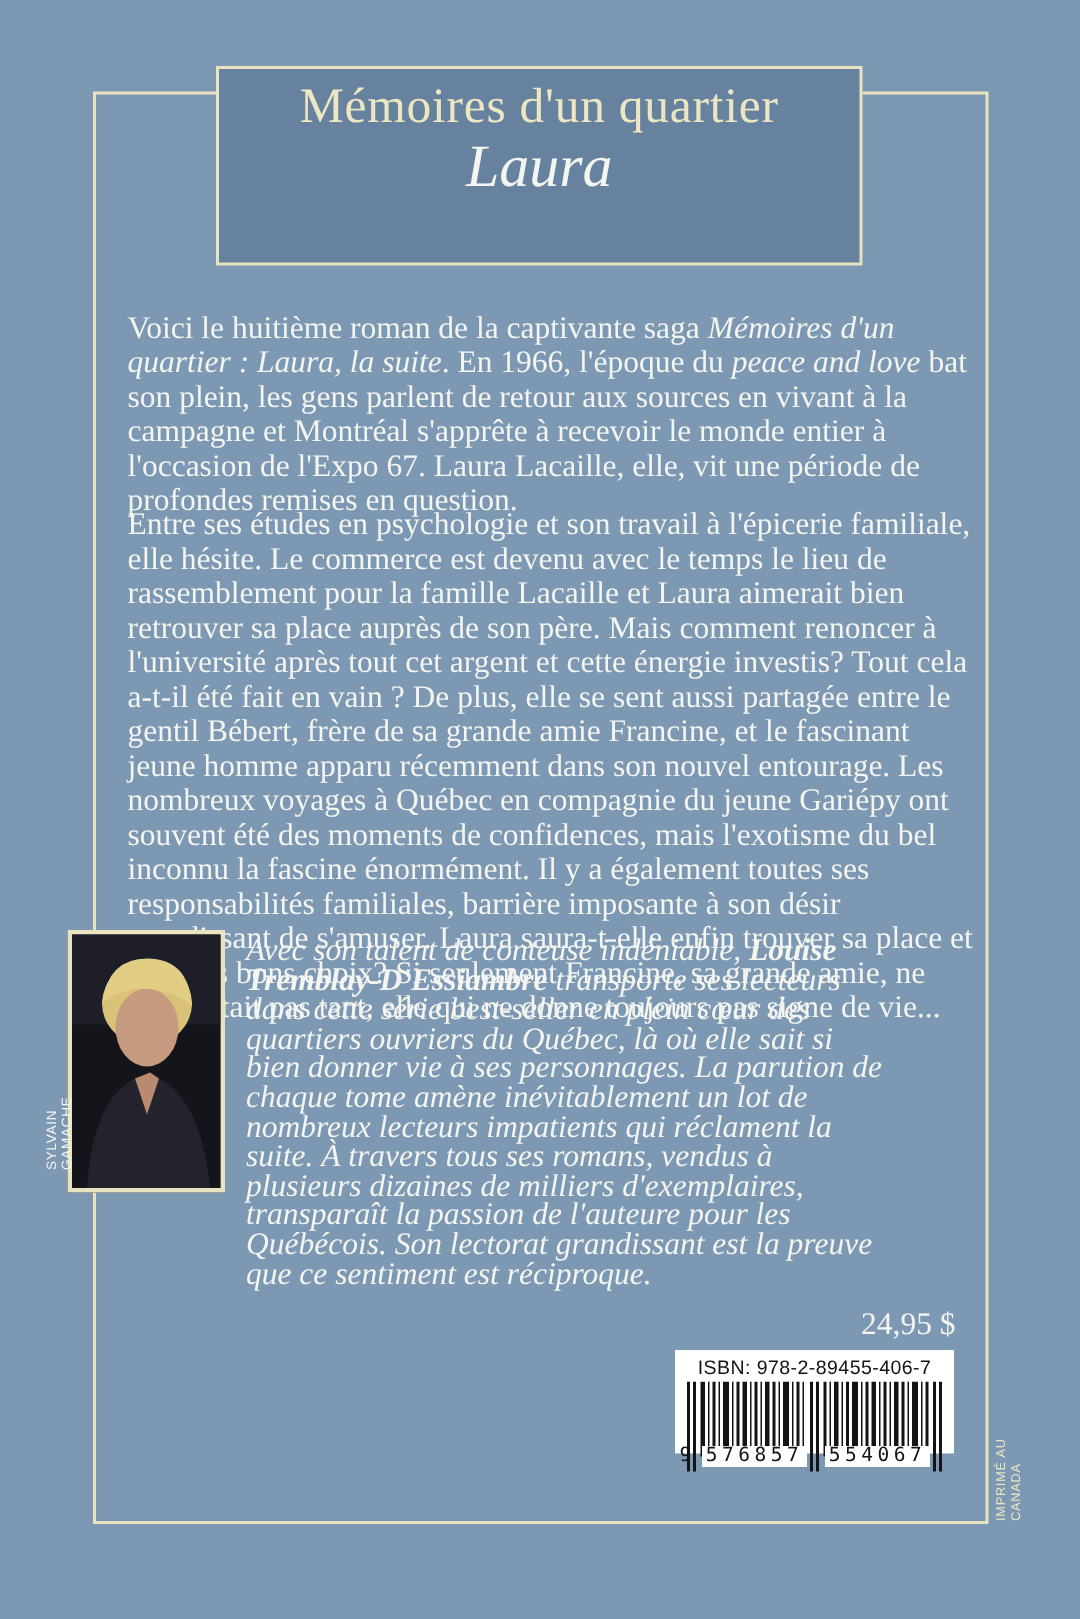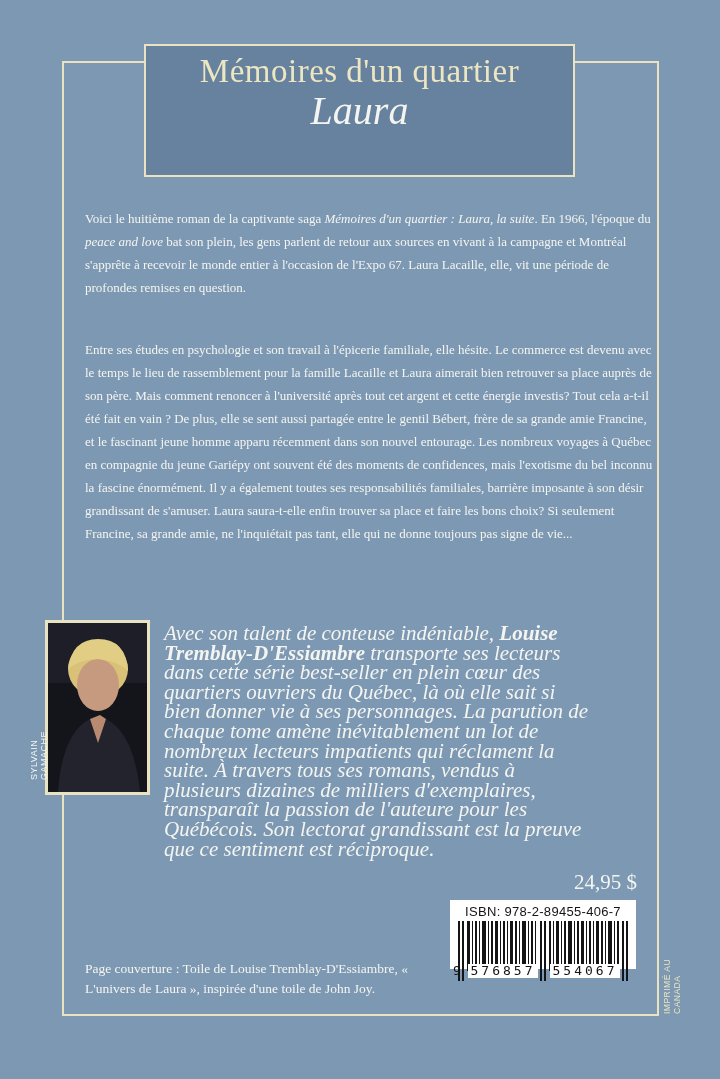--- a/index.html
+++ b/index.html
@@ -58,21 +58,21 @@
   .book-subtitle {
     color: var(--white-text);
     font-style: italic;
     font-size: 22px;
     line-height: 22px;
     margin-top: -2px;
   }
   .body-text {
     position: absolute;
     color: var(--white-text);
-    font-size: 13px;
+    font-size: 21px;
     line-height: 23px;
     z-index: 2;
   }
   .para1 { left: 85px; top: 207px; width: 568px; }
   .para2 { left: 85px; top: 338px; width: 568px; }
   .seg-i  { font-style: italic; }
   .seg-b  { font-weight: bold; }
 
   .author-photo {
     position: absolute;
@@ -253,15 +253,14 @@
       <div class="barcode-digits">
         <span class="digit-nine">9</span>
         <span class="digit-grp1">576857</span>
         <span class="digit-grp2">554067</span>
       </div>
     </div>
   </div>
 
   <div class="vtext printed-note">IMPRIMÉ AU CANADA</div>
 
-  <div class="cover-note">Page couverture : Toile de Louise Tremblay-D'Essiambre, « L'univers de Laura », inspirée d'une toile de John Joy.</div>
 
 </div>
 
 </body></html>

